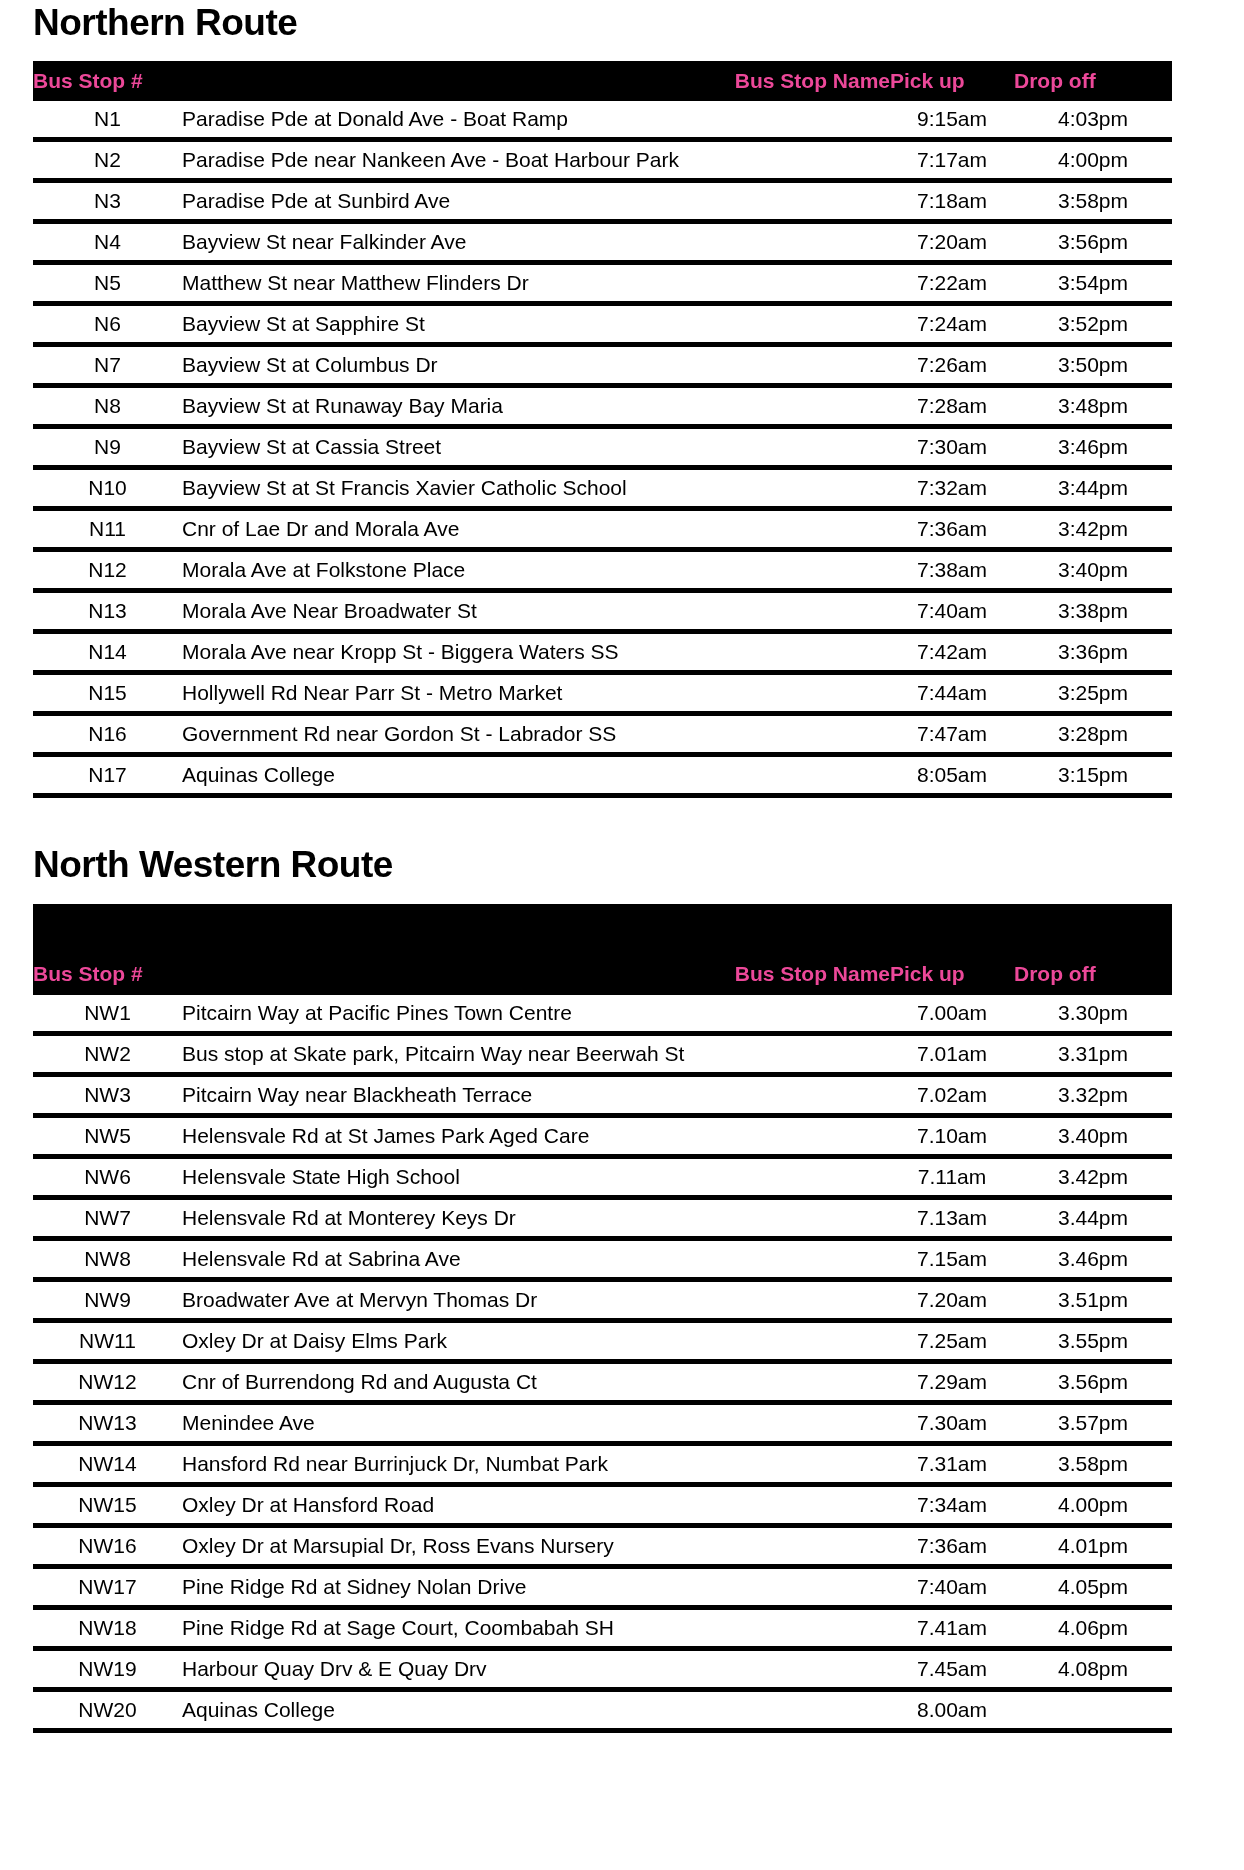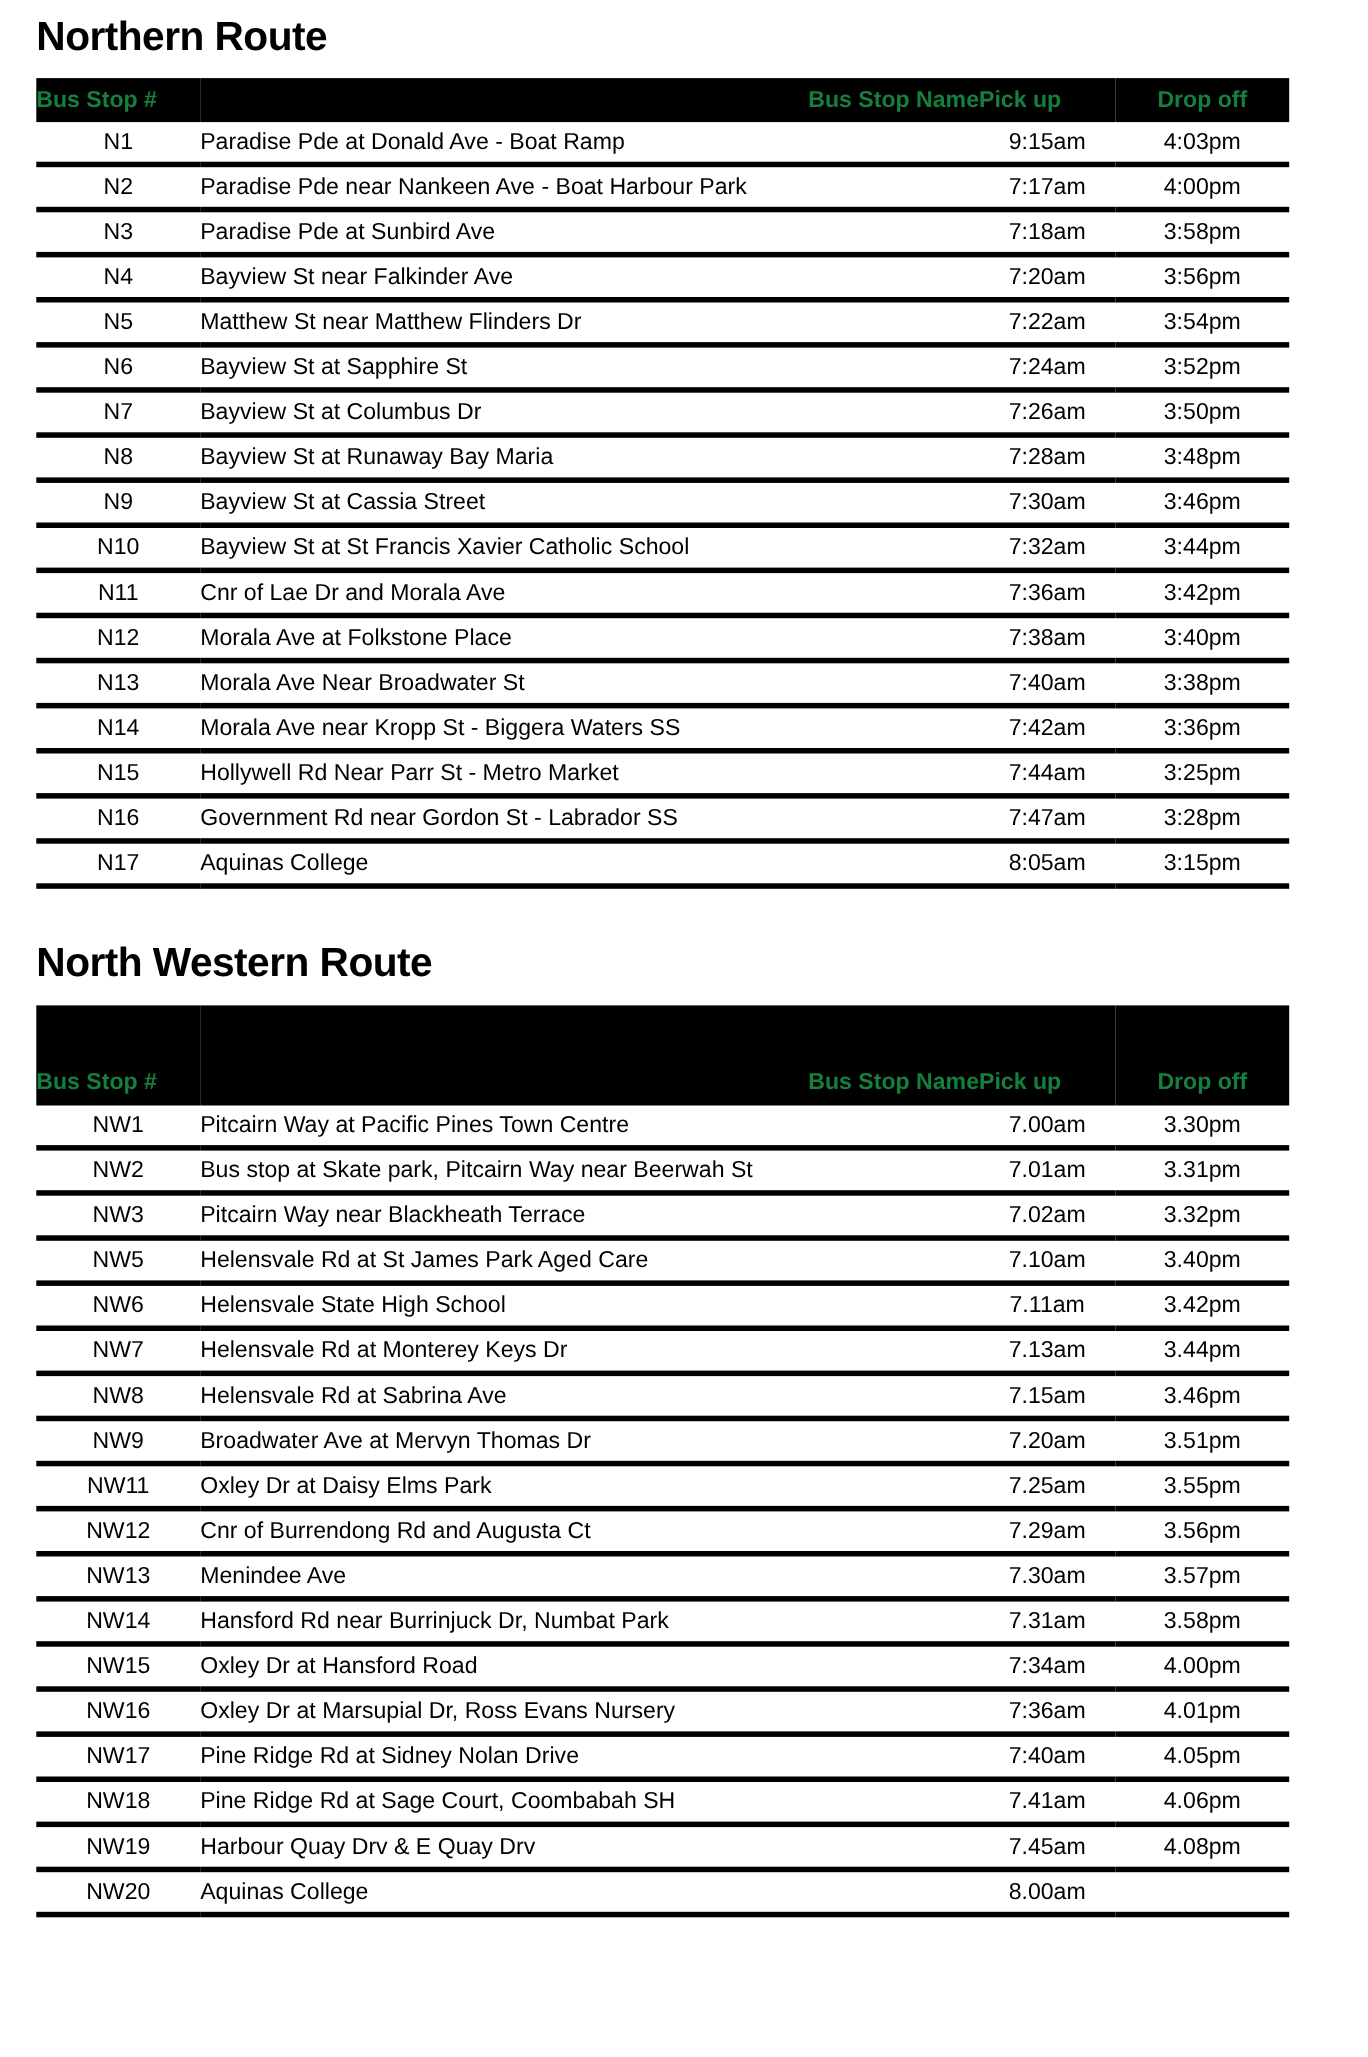--- a/index.html
+++ b/index.html
@@ -8,21 +8,21 @@
     background: #ffffff;
   }
   body {
     width: 1244px;
     height: 1870px;
     font-family: "Liberation Sans", "DejaVu Sans", sans-serif;
     color: #000000;
     -webkit-font-smoothing: antialiased;
   }
   .page {
-    padding-top: 10px;
+    padding-top: 0;
     width: 1244px;
   }
   .route + .route {
     margin-top: 44px;
   }
   .route-title {
     font-size: 37px;
     font-weight: 800;
     line-height: 1.25;
     letter-spacing: -0.5px;
@@ -30,31 +30,31 @@
     color: #000000;
   }
   table.route-table {
     border-collapse: collapse;
     table-layout: fixed;
     width: 1139px;
     margin-left: 33px;
   }
   table.route-table th {
     background: #000000;
-    color: #15803d;
+    color: #ec4899;
     font-weight: 700;
     font-size: 21px;
     height: 40px;
     vertical-align: middle;
     padding: 0;
   }
   th.col-num   { width: 149px; text-align: left; padding-left: 14px; }
   th.col-name  { width: 708px; text-align: right; }
   th.col-pickup{ width: 124px; text-align: left; }
-  th.col-dropoff{ width: 158px; text-align: center; }
+  th.col-dropoff{ width: 158px; text-align: left; }
 
   
   .route:nth-of-type(2) table.route-table th {
     height: 82px;
     vertical-align: bottom;
     padding-bottom: 9px;
   }
 
   table.route-table td {
     border-bottom: 5px solid #000000;

